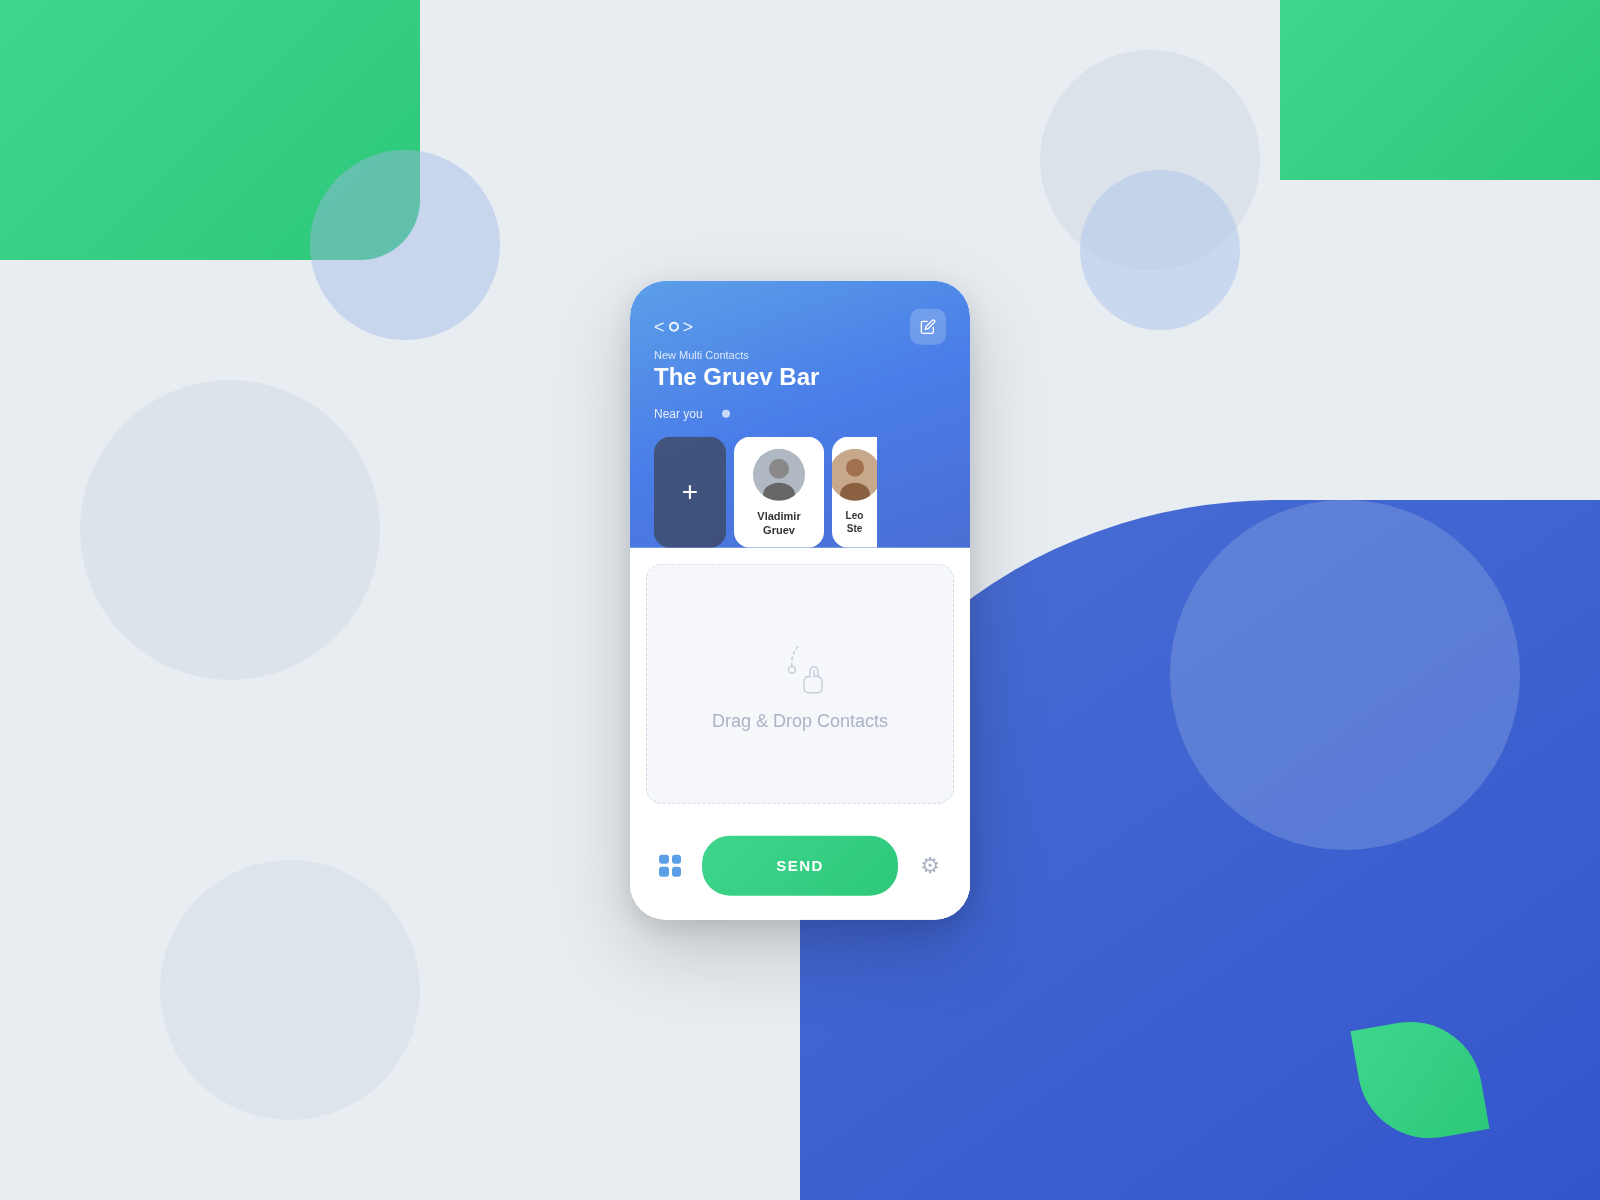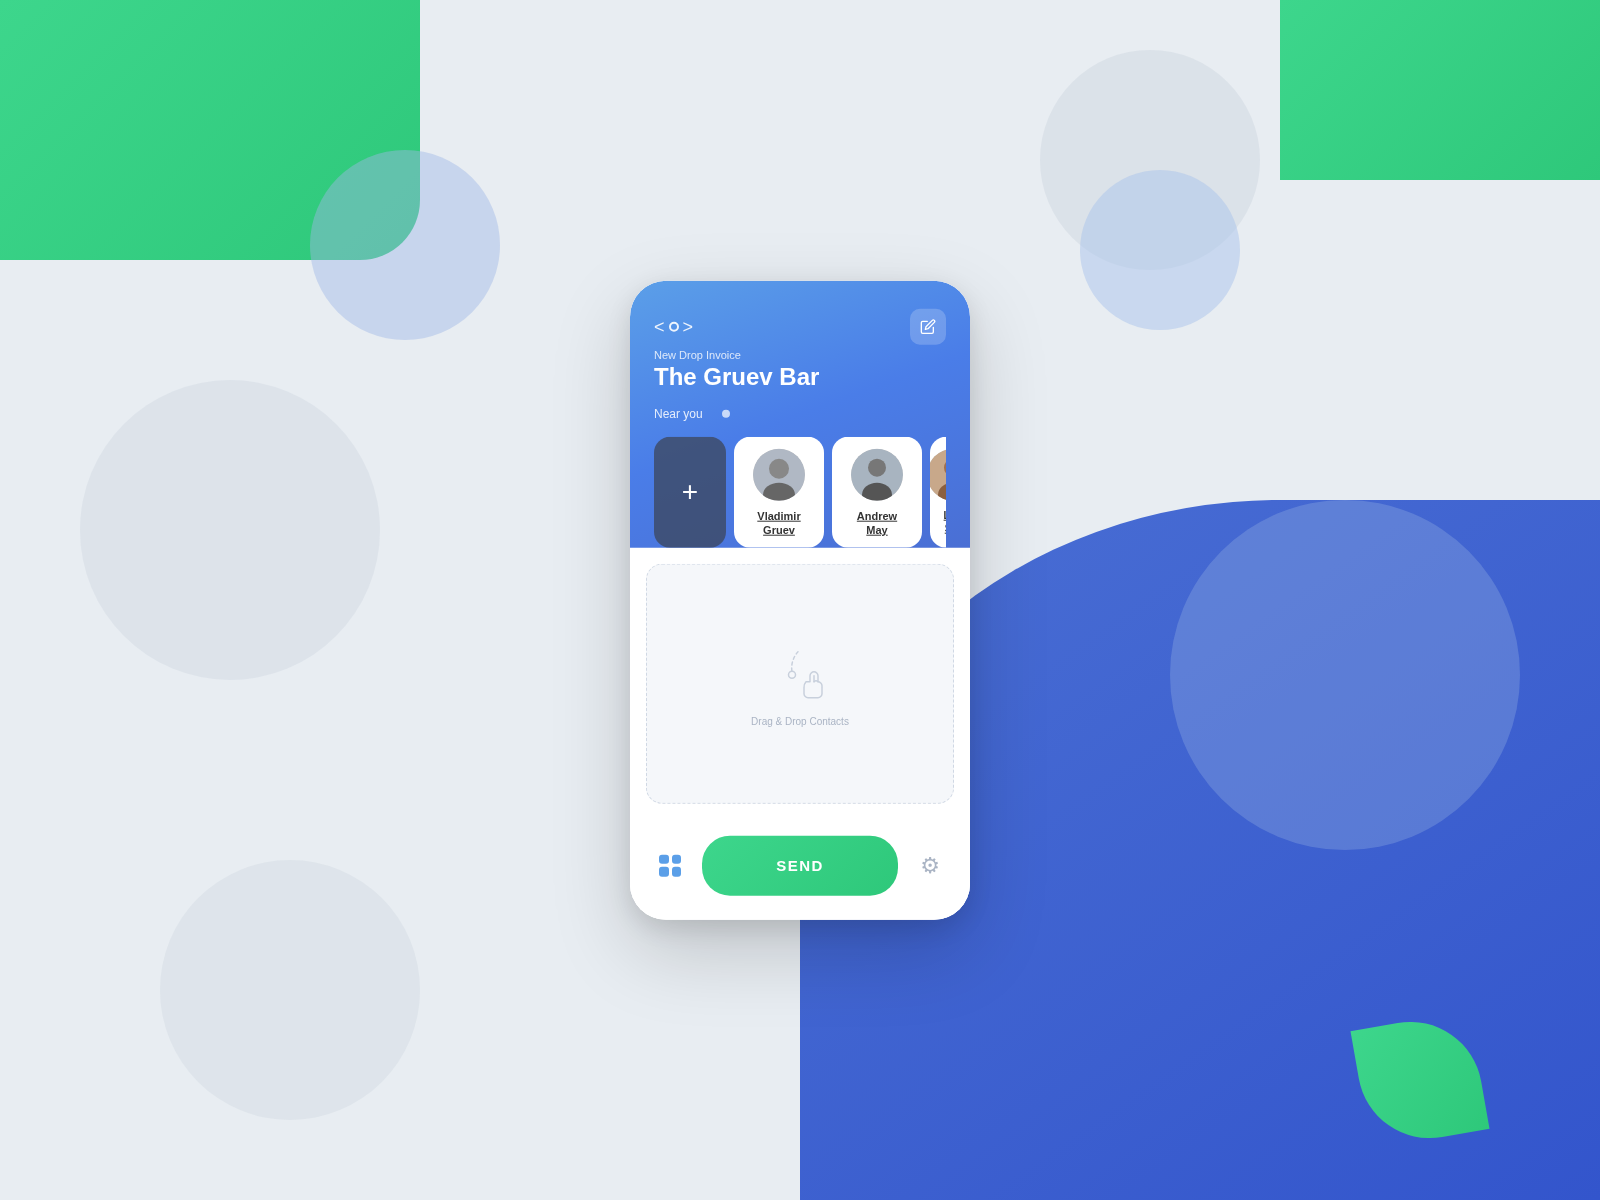--- a/index.html
+++ b/index.html
@@ -259,21 +259,20 @@
       width: 52px;
       height: 52px;
     }
 
     .contact-name {
       font-size: 11px;
       font-weight: 600;
       color: #333;
       text-align: center;
       line-height: 1.3;
-      text-decoration: underline;
     }
 
     
     .contact-card-partial {
       width: 45px;
       background: white;
       border-radius: 16px 0 0 16px;
       display: flex;
       flex-direction: column;
       align-items: center;
@@ -299,21 +298,21 @@
     }
 
     .drag-icon {
       width: 60px;
       height: 60px;
       margin-bottom: 16px;
     }
 
     .drop-text {
       color: #aab4c4;
-      font-size: 10px;
+      font-size: 18px;
       font-weight: 400;
     }
 
     
     .bottom-bar {
       background: white;
       padding: 16px 20px 24px;
       display: flex;
       align-items: center;
       justify-content: space-between;
@@ -406,21 +405,21 @@
         <span class="bracket">&gt;</span>
       </div>
       <div class="edit-btn">
         <svg viewBox="0 0 24 24">
           <path d="M11 4H4a2 2 0 0 0-2 2v14a2 2 0 0 0 2 2h14a2 2 0 0 0 2-2v-7" stroke-width="2" stroke-linecap="round" stroke-linejoin="round"></path>
           <path d="M18.5 2.5a2.121 2.121 0 0 1 3 3L12 15l-4 1 1-4 9.5-9.5z" stroke-width="2" stroke-linecap="round" stroke-linejoin="round"></path>
         </svg>
       </div>
     </div>
 
-    <div class="header-subtitle">New Drop Invoice</div>
+    <div class="header-subtitle">New Multi Contacts</div>
     <div class="header-title">The Gruev Bar</div>
 
     <div class="near-you-row">
       <span class="near-you-text">Near you</span>
       <div class="location-dot"></div>
     </div>
 
     <div class="contacts-strip">
       <div class="add-contact-btn">
         <span class="add-plus">+</span>
@@ -434,30 +433,20 @@
               <rect width="52" height="52" fill="#b0b8c4" rx="26"></rect>
 
               <circle cx="26" cy="20" r="10" fill="#888"></circle>
 
               <ellipse cx="26" cy="46" rx="16" ry="12" fill="#666"></ellipse>
             </svg>
           </div>
           <div class="contact-name">Vladimir<br>Gruev</div>
         </div>
 
-        <div class="contact-card">
-          <div class="contact-avatar">
-            <svg class="avatar-svg" viewBox="0 0 52 52" xmlns="http://www.w3.org/2000/svg">
-              <rect width="52" height="52" fill="#a8b4c0" rx="26"></rect>
-              <circle cx="26" cy="19" r="9" fill="#777"></circle>
-              <ellipse cx="26" cy="46" rx="15" ry="12" fill="#555"></ellipse>
-            </svg>
-          </div>
-          <div class="contact-name">Andrew<br>May</div>
-        </div>
 
         <div class="contact-card-partial">
           <div class="contact-avatar" style="width:52px;height:52px;">
             <svg class="avatar-svg" viewBox="0 0 52 52" xmlns="http://www.w3.org/2000/svg">
               <rect width="52" height="52" fill="#c8a88a" rx="26"></rect>
               <circle cx="26" cy="19" r="9" fill="#a07050"></circle>
               <ellipse cx="26" cy="46" rx="15" ry="12" fill="#8b6040"></ellipse>
             </svg>
           </div>
           <div class="contact-name" style="font-size:10px;">Leo<br>Ste</div>

